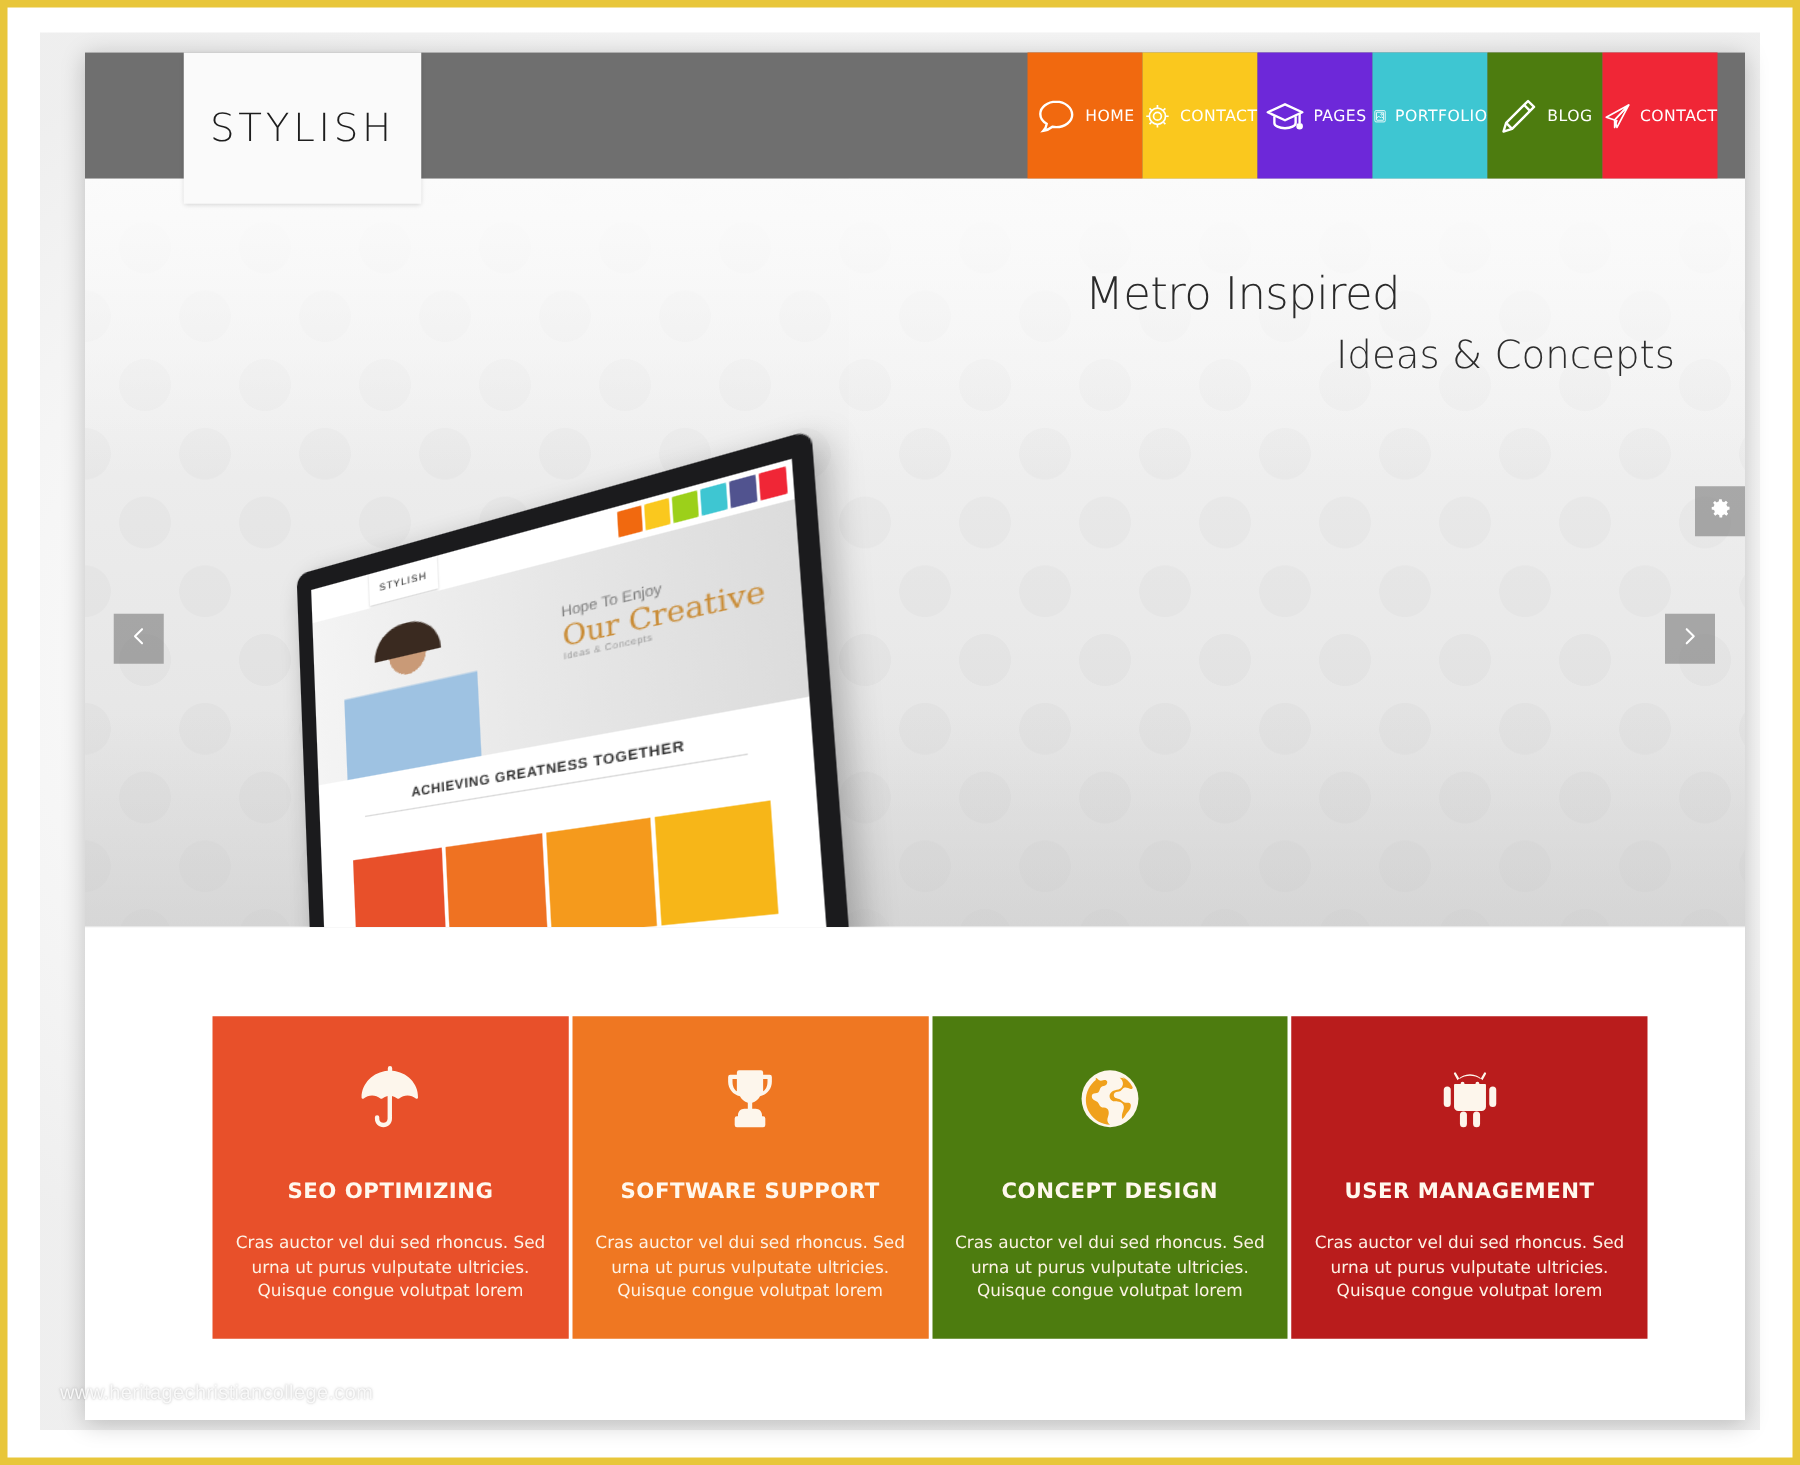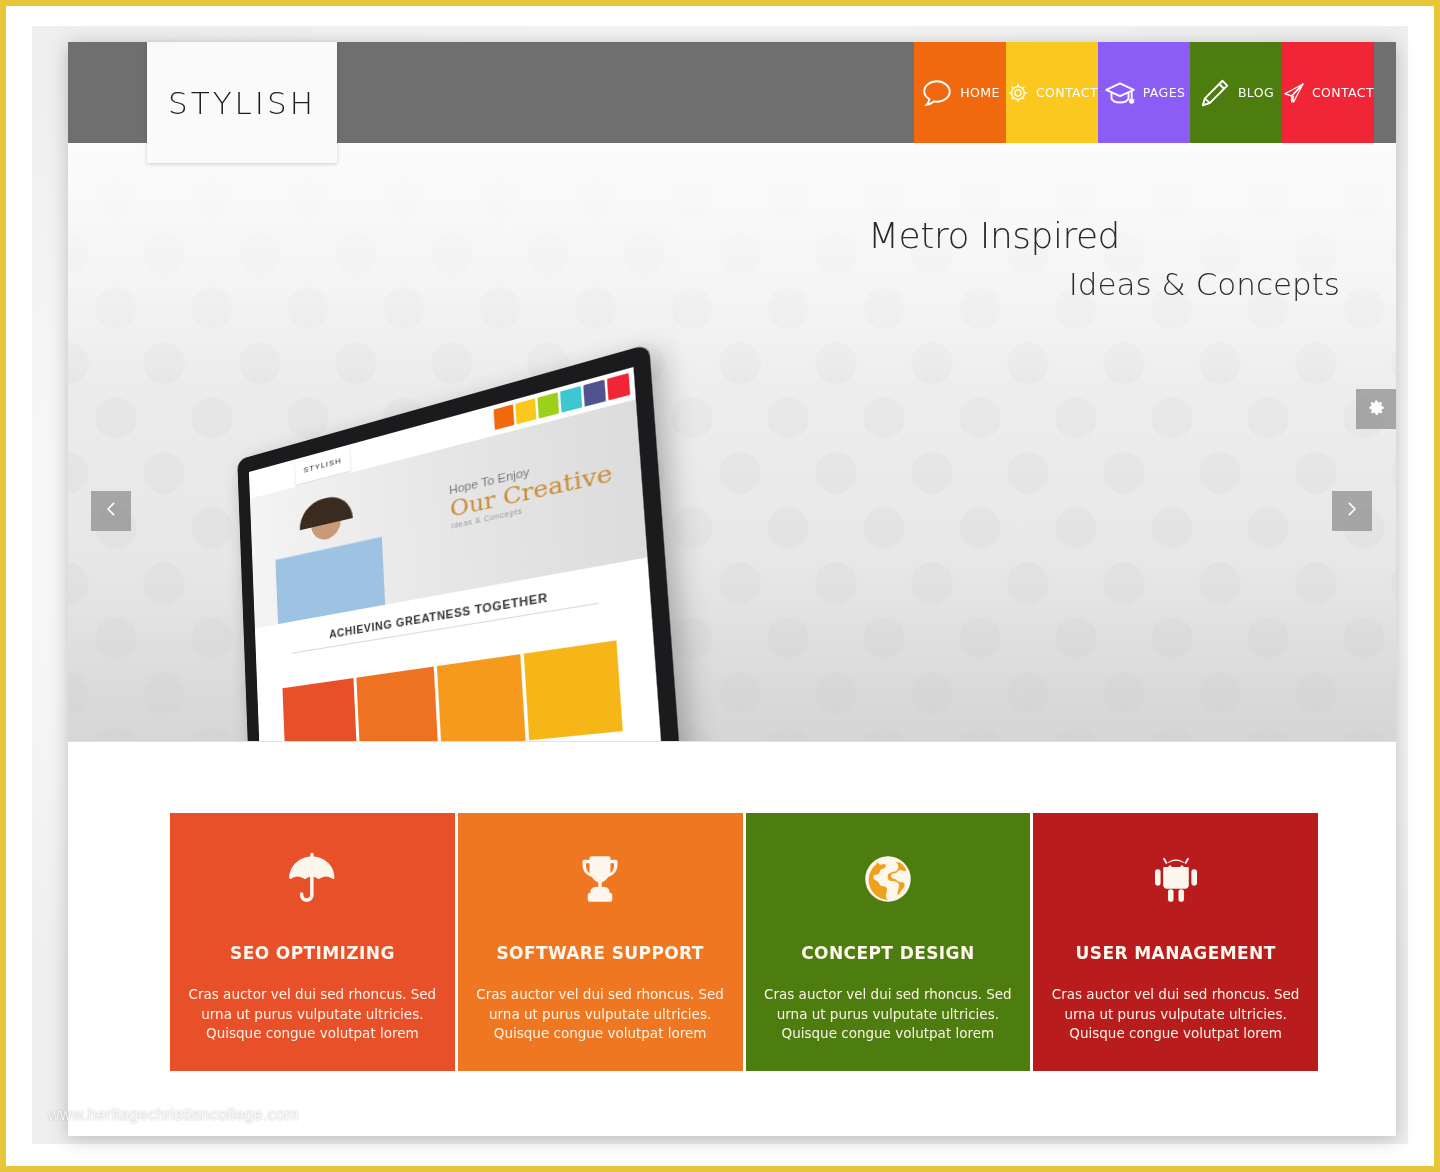--- a/index.html
+++ b/index.html
@@ -425,34 +425,47 @@
                   <g fill="none" stroke="#fff" stroke-width="1.8">
                     <circle cx="16" cy="16" r="4.2"></circle>
                     <path d="M16 4v3M16 25v3M4 16h3M25 16h3M7.5 7.5l2.1 2.1M22.4 22.4l2.1 2.1M24.5 7.5l-2.1 2.1M9.6 22.4l-2.1 2.1"></path>
                     <circle cx="16" cy="16" r="8.6"></circle>
                   </g>
                 </svg>
             </span>
             <span class="nav-label">CONTACT</span>
           </a>
 
-          <a class="navitem" style="background:#8b5cf6">
+          <a class="navitem" style="background:#6d28d9">
             <span class="nav-icon">
               <svg viewBox="0 0 32 32">
                   <g fill="none" stroke="#fff" stroke-width="1.8" stroke-linejoin="round">
                     <path d="M16 7 3 13l13 6 13-6-13-6z"></path>
                     <path d="M8 16v5c0 2.2 3.6 4 8 4s8-1.8 8-4v-5"></path>
                     <path d="M27 14v7"></path>
                     <circle cx="27" cy="23.5" r="1.6" fill="#fff"></circle>
                   </g>
                 </svg>
             </span>
             <span class="nav-label">PAGES</span>
           </a>
 
+          <a class="navitem" style="background:#3ec6d2">
+            <span class="nav-icon">
+              <svg viewBox="0 0 32 32">
+                  <g fill="none" stroke="#fff" stroke-width="1.8" stroke-linejoin="round">
+                    <rect x="5" y="4" width="22" height="24" rx="2.5"></rect>
+                    <rect x="8.5" y="7.5" width="15" height="17" rx="1"></rect>
+                    <circle cx="19.5" cy="12" r="1.8"></circle>
+                    <path d="M8.5 21l4.5-5.5 4 4 2.5-2.5 4 4"></path>
+                  </g>
+                </svg>
+            </span>
+            <span class="nav-label">PORTFOLIO</span>
+          </a>
 
           <a class="navitem" style="background:#4d7c0f">
             <span class="nav-icon">
               <svg viewBox="0 0 32 32">
                   <g fill="none" stroke="#fff" stroke-width="1.8" stroke-linejoin="round">
                     <path d="M23 4.5 27.5 9 11 25.5 4.5 27.5 6.5 21 23 4.5z"></path>
                     <path d="M20 7.5 24.5 12"></path>
                     <path d="M6.5 21 11 25.5"></path>
                   </g>
                 </svg>

